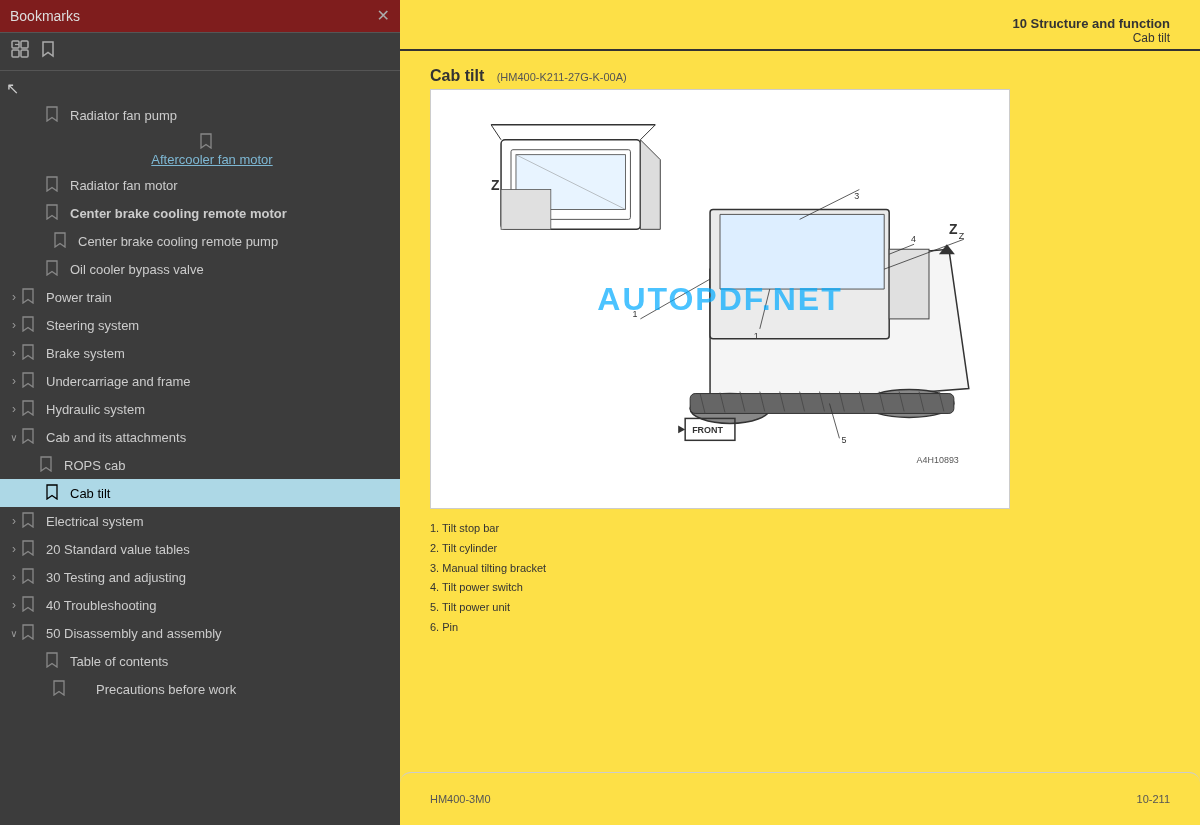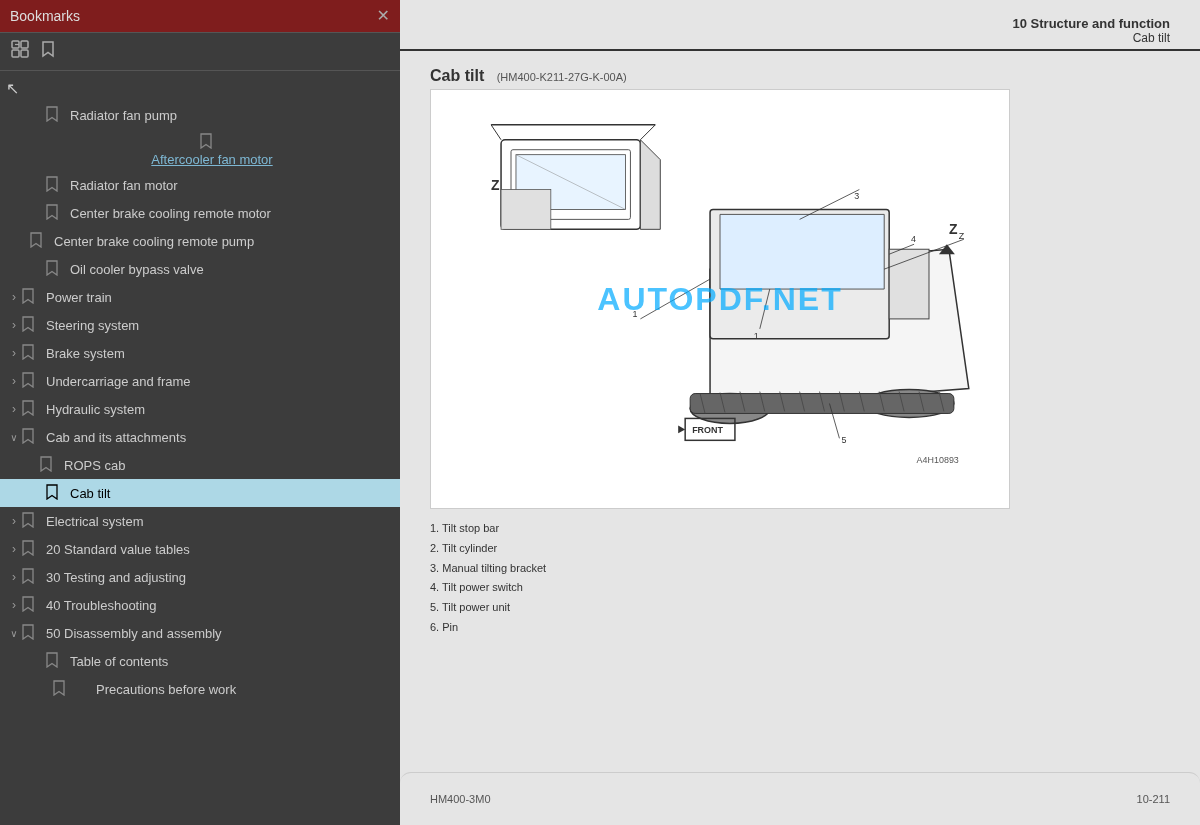--- a/index.html
+++ b/index.html
@@ -123,21 +123,21 @@
     }
 
     .bm-label.underline {
       text-decoration: underline;
       color: #7eb8d4;
     }
 
     
     #document-panel {
       flex: 1;
-      background: #e5e5e5;
+      background: #fde047;
       height: 825px;
       overflow-y: auto;
       display: flex;
       flex-direction: column;
     }
 
     #doc-header {
       display: flex;
       justify-content: flex-end;
       align-items: flex-start;
@@ -286,28 +286,28 @@
     </svg></span>
         <span class="bm-label underline">Aftercooler fan motor</span>
       </div>
       <div class="bookmark-item" style="padding-left: 30px;">
         <span class="expand-arrow"></span>
         <span class="bm-icon"><svg width="12" height="16" viewBox="0 0 12 16" fill="none">
       <path d="M1 1h10v14l-5-3.5L1 15V1z" stroke="#888" stroke-width="1.3" fill="none"></path>
     </svg></span>
         <span class="bm-label">Radiator fan motor</span>
       </div>
-      <div class="bookmark-item" style="padding-left: 30px;">
+      <div class="bookmark-item" style="padding-left: 30px; font-weight: bold;">
         <span class="expand-arrow"></span>
         <span class="bm-icon"><svg width="12" height="16" viewBox="0 0 12 16" fill="none">
       <path d="M1 1h10v14l-5-3.5L1 15V1z" stroke="#888" stroke-width="1.3" fill="none"></path>
     </svg></span>
         <span class="bm-label">Center brake cooling remote motor</span>
       </div>
-      <div class="bookmark-item" style="padding-left: 14px;">
+      <div class="bookmark-item" style="padding-left: 38px;">
         <span class="expand-arrow"></span>
         <span class="bm-icon"><svg width="12" height="16" viewBox="0 0 12 16" fill="none">
       <path d="M1 1h10v14l-5-3.5L1 15V1z" stroke="#888" stroke-width="1.3" fill="none"></path>
     </svg></span>
         <span class="bm-label">Center brake cooling remote pump</span>
       </div>
       <div class="bookmark-item" style="padding-left: 30px;">
         <span class="expand-arrow"></span>
         <span class="bm-icon"><svg width="12" height="16" viewBox="0 0 12 16" fill="none">
       <path d="M1 1h10v14l-5-3.5L1 15V1z" stroke="#888" stroke-width="1.3" fill="none"></path>

